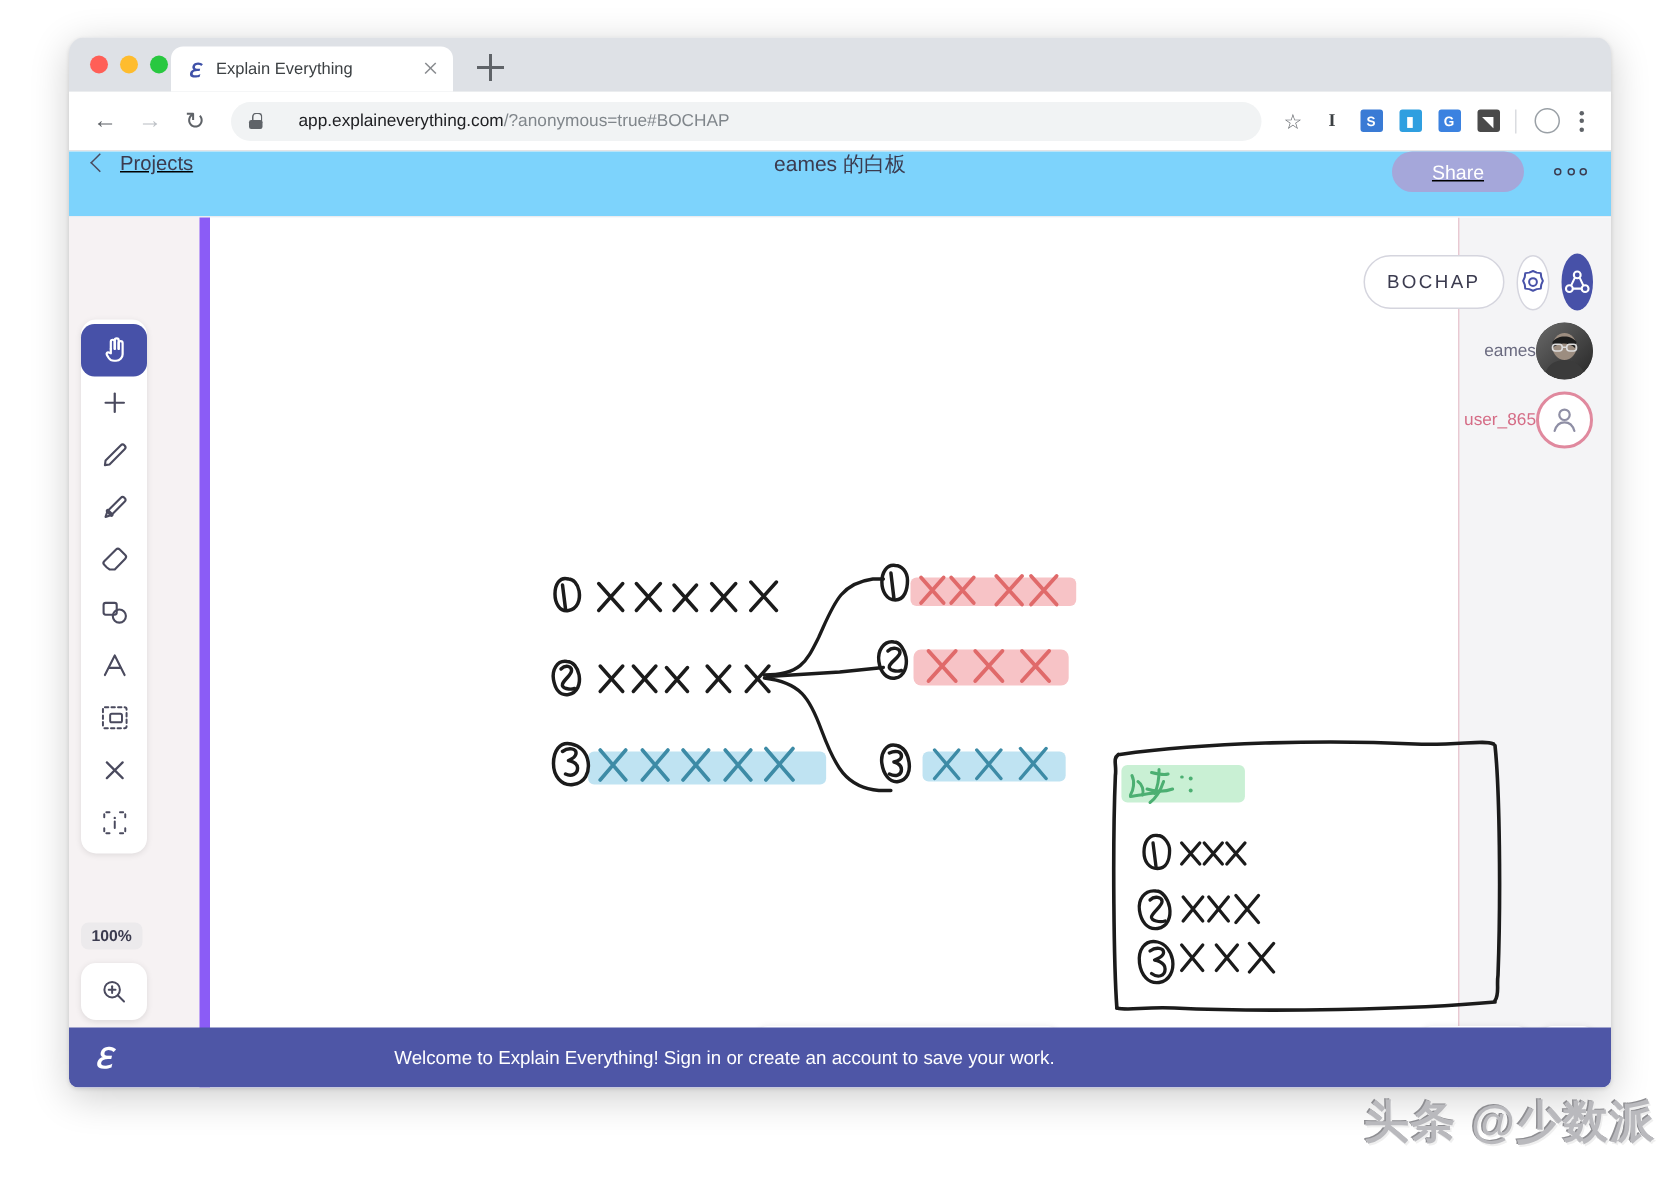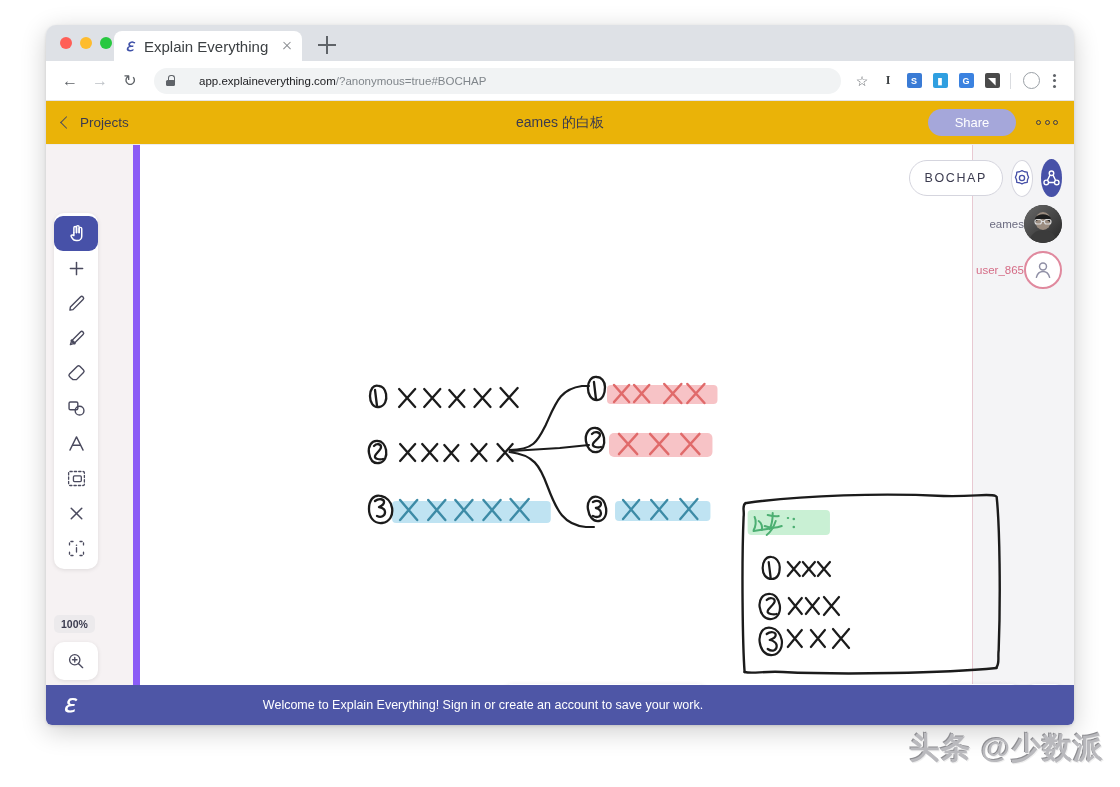--- a/index.html
+++ b/index.html
@@ -34,21 +34,21 @@
   .l-grn { background: #28c840; }
 
   .tab {
     position: absolute; left: 68px; bottom: 0;
     width: 188px; height: 30px;
     background: #fff; border-radius: 8px 8px 0 0;
     display: flex; align-items: center; padding: 0 8px; gap: 7px;
   }
   .tab-fav { width: 15px; height: 15px; flex: 0 0 15px; display:flex; align-items:center; justify-content:center;
              color:#3f51a8; font-size: 13px; font-family:"Liberation Serif", serif; font-style: italic; font-weight:700;}
-  .tab-title { flex: 1; font-size: 15px; color: #3c4043; white-space: nowrap; overflow: hidden; }
+  .tab-title { flex: 1; font-size: 11px; color: #3c4043; white-space: nowrap; overflow: hidden; }
   .tab-x { width: 14px; height: 14px; position: relative; opacity: .75; }
   .tab-x::before, .tab-x::after {
     content: ""; position: absolute; left: 2px; top: 6px; width: 10px; height: 1.2px; background: #5f6368;
   }
   .tab-x::before { transform: rotate(45deg); }
   .tab-x::after  { transform: rotate(-45deg); }
 
   .newtab { position: absolute; left: 272px; bottom: 7px; width: 18px; height: 18px; }
   .newtab::before, .newtab::after {
     content: ""; position: absolute; background: #5f6368;
@@ -84,22 +84,22 @@
              justify-content:center; font-size: 9px; color:#fff; font-weight:700; }
   .ext-sep { width: 1px; height: 16px; background: #dadce0; margin: 0 5px; }
   .profile-ring { width: 17px; height: 17px; border-radius: 50%; border: 1.8px solid #9aa0a6; }
   .kebab { width: 20px; display:flex; flex-direction:column; align-items:center; gap:2.5px; }
   .kebab i { width: 3px; height: 3px; border-radius: 50%; background: #5f6368; display:block; }
 
   
   .app { position: relative; height: 624px; background: #fff; }
 
   .appheader {
-    position: relative; height: 44px; background: #eab308;
-    display: flex; align-items: center; border-bottom: 1px solid #ececf0;
+    position: relative; height: 44px; background: #7dd3fc;
+    display: flex; align-items: flex-start; border-bottom: 1px solid #ececf0; text-decoration: underline;
   }
   .back { display: flex; align-items: center; gap: 9px; padding-left: 16px; color: #3b3b4f; }
   .chev-l { width: 9px; height: 9px; border-left: 1.7px solid #4a4a5e; border-bottom: 1.7px solid #4a4a5e;
             transform: rotate(45deg); }
   .back-label { font-size: 13.5px; color: #3b3b4f; }
   .board-title {
     position: absolute; left: 0; right: 0; text-align: center;
     font-size: 14px; color: #3b3b4f; pointer-events: none;
   }
   .hdr-right { margin-left: auto; display: flex; align-items: center; gap: 20px; padding-right: 16px; }
@@ -152,21 +152,21 @@
     position: absolute; top: 0; bottom: 0; left: 832px; width: 1.4px;
     background: #e8c9d2;
   }
   .offcanvas {
     position: absolute; top: 0; bottom: 0; left: 833.4px; right: 0;
     background: #f4f4f6;
   }
   .drawing { position: absolute; left: 0; top: 0; width: 100%; height: 100%; }
 
   
-  .collab { position: absolute; right: 12px; top: 14px; width: 150px; }
+  .collab { position: absolute; right: 12px; top: 24px; width: 150px; }
   .collab-top { display: flex; align-items: center; justify-content: flex-end; gap: 8px; }
   .room-pill {
     height: 36px; padding: 0 15px; border: 1.4px solid #d5d5de; border-radius: 18px;
     display: flex; align-items: center; font-size: 12.5px; letter-spacing: 1.6px;
     color: #3b3b4f; background: #fff;
   }
   .gear-btn {
     width: 37px; height: 37px; border-radius: 50%; border: 1.4px solid #d5d5de;
     background: #fff; display: flex; align-items: center; justify-content: center; color: #4751a8;
   }

